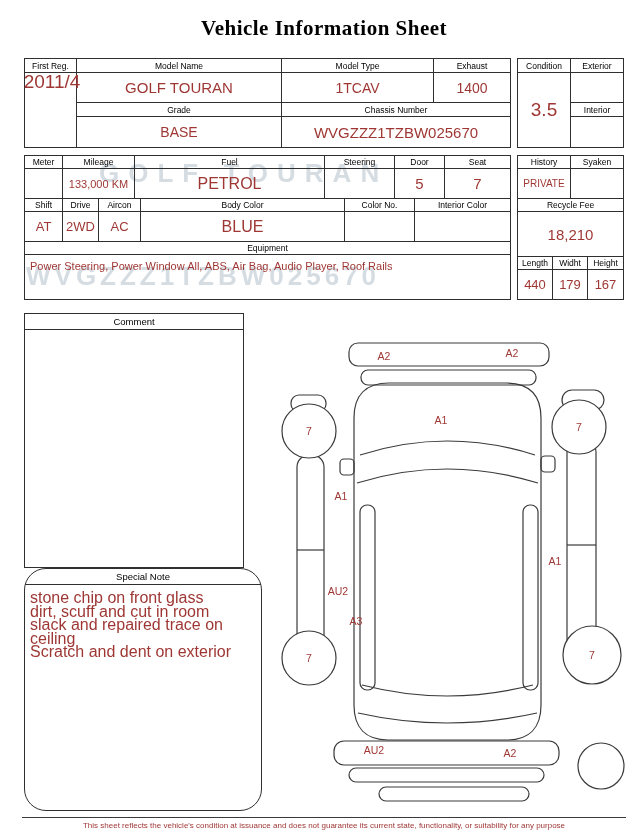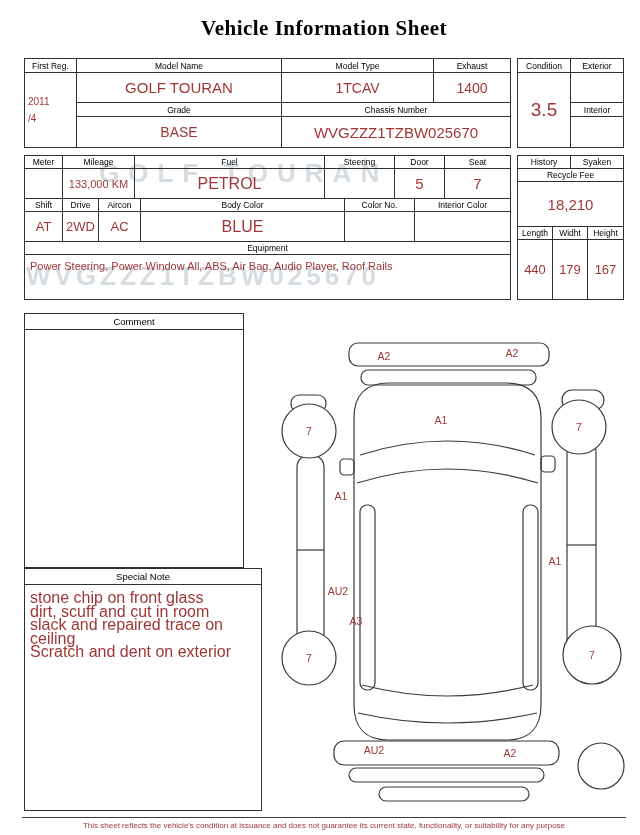--- a/index.html
+++ b/index.html
@@ -26,24 +26,24 @@
   .h45{height:45px;flex:0 0 45px;}
   .w35{width:35px;}.w36{width:36px;}.w38{width:38px;}.w42{width:42px;}.w50{width:50px;}
   .w53{width:53px;}.w70{width:70px;}.w72{width:72px;}.w152{width:152px;}.w190{width:190px;}
   .w204{width:204px;}.w205{width:205px;}
   .fs10{font-size:10px;}.fs11{font-size:11px;}.fs13{font-size:13px;}.fs14{font-size:14px;}
   .fs15{font-size:15px;}.fs16{font-size:16px;}.fs19{font-size:19px;}
   .t1l{left:20px;top:58px;width:487px;height:90px;}
   .t1r{left:513px;top:58px;width:107px;height:90px;}
   .t2l{left:20px;top:155px;width:487px;height:145px;flex-direction:column;}
   .t2r{left:513px;top:155px;width:107px;height:145px;flex-direction:column;}
-  .firstreg{flex:1;display:flex;flex-direction:column;justify-content:center;padding-left:3px;font-size:10px;line-height:17px;}
+  .firstreg{flex:1;display:flex;flex-direction:row;justify-content:center;padding-left:3px;font-size:19px;line-height:17px;}
   .eqval{justify-content:flex-start;align-items:flex-start;text-align:left;padding:5px 5px;}
   .commentbox{left:20px;top:313px;width:220px;height:255px;flex-direction:column;}
-  .notebox{left:20px;top:568px;width:238px;height:243px;flex-direction:column;}
+  .notebox{left:20px;top:568px;width:238px;height:243px;flex-direction:column;border-radius:22px;}
   .boxhead{height:16px;flex:0 0 16px;border-bottom:1px solid #2f2f2f;font-size:9.5px;}
   .notelines{padding:6px 5px;color:#9e3734;font-size:16px;line-height:13.5px;}
   .diagram{position:absolute;left:263px;top:313px;width:367px;height:500px;z-index:1;}
   .dmg{fill:#9e3734;font-size:10.5px;text-anchor:middle;font-family:"Liberation Sans",sans-serif;}
   .footer{position:absolute;left:18px;right:18px;top:817px;border-top:1px solid #3a3a3a;
           color:#9e3734;font-size:8px;text-align:center;padding-top:3px;z-index:1;}
 </style>
 </head>
 <body>
 
@@ -135,20 +135,24 @@
     </div>
     <div class="row flex1">
       <div class="val c eqval flex1 fs11">Power Steering, Power Window All, ABS, Air Bag, Audio Player, Roof Rails</div>
     </div>
   </div>
 
   <div class="box t2r">
     <div class="row h13">
       <div class="lbl c bR bB w53">History</div>
       <div class="lbl c bB flex1">Syaken</div>
+    </div>
+    <div class="row h30">
+      <div class="val c bR bB w53 fs10">PRIVATE</div>
+      <div class="val c bB flex1"></div>
     </div>
     <div class="row h13">
       <div class="lbl c bB flex1">Recycle Fee</div>
     </div>
     <div class="row h45">
       <div class="val c bB flex1 fs15">18,210</div>
     </div>
     <div class="row h13">
       <div class="lbl c bR bB w35">Length</div>
       <div class="lbl c bR bB w35">Widht</div>

